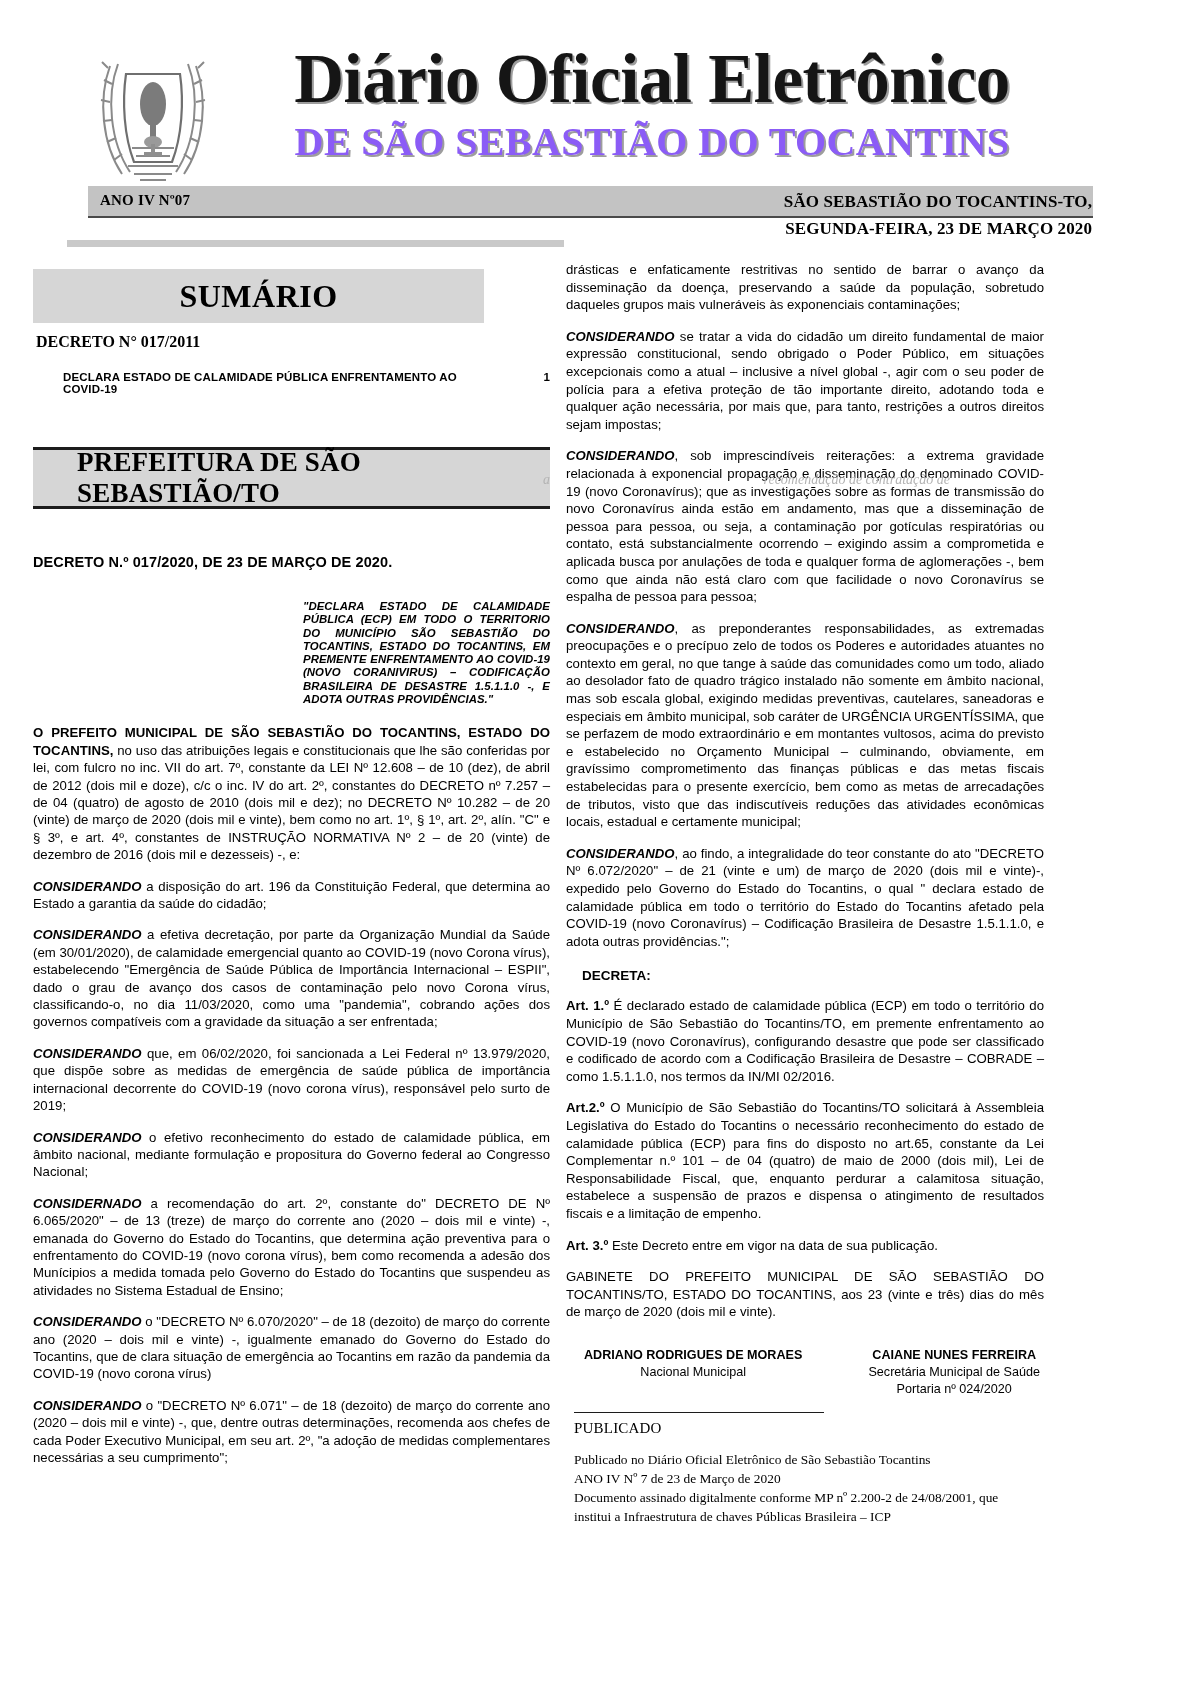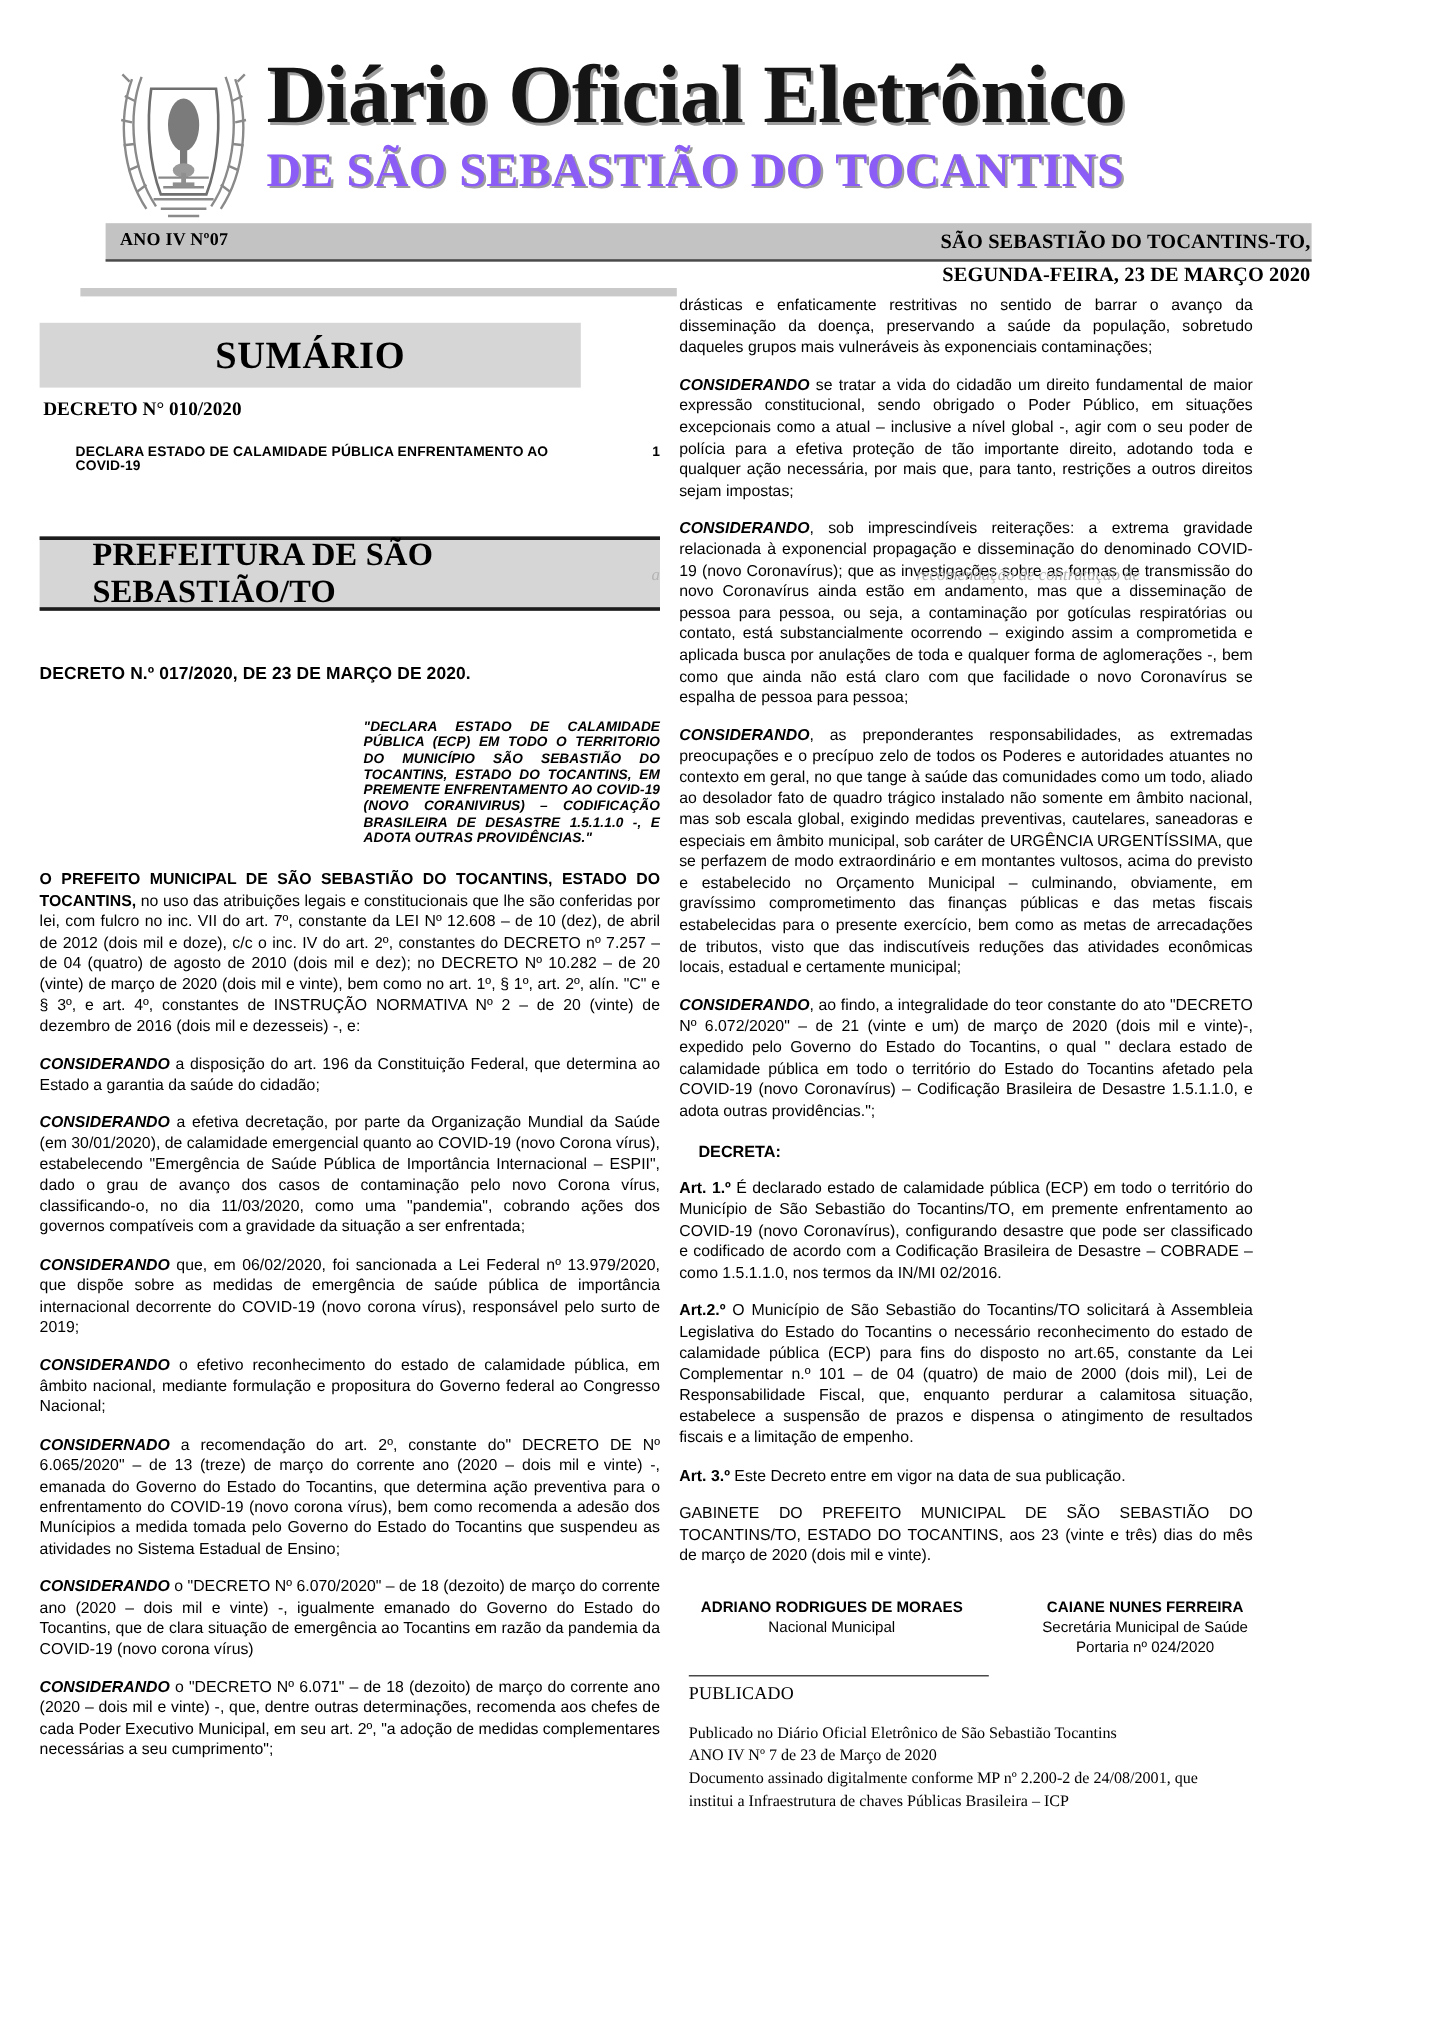--- a/index.html
+++ b/index.html
@@ -21,20 +21,21 @@
     overflow: hidden;
   }
 
   
   .masthead {
     position: absolute;
     left: 0;
     top: 0;
     width: 1200px;
     height: 137px;
+    text-align: center;
   }
   .crest {
     position: absolute;
     left: 88px;
     top: 44px;
     width: 130px;
     height: 140px;
   }
   .masthead-titles {
     position: absolute;
@@ -309,21 +310,21 @@
     <div>SEGUNDA-FEIRA, 23 DE MARÇO  2020</div>
   </div>
 
   <div class="col-left">
 
     <div class="thin-rule"></div>
 
     <div class="sumario-box">
       <span class="sumario-title">SUMÁRIO</span>
     </div>
-    <div class="sumario-decreto">DECRETO N° 010/2020</div>
+    <div class="sumario-decreto">DECRETO N° 017/2011</div>
     <div class="sumario-entry">
       <span>DECLARA ESTADO DE CALAMIDADE PÚBLICA  ENFRENTAMENTO AO COVID-19</span>
       <span>1</span>
     </div>
 
     <div class="pref-box">
       <span class="pref-title">PREFEITURA DE SÃO SEBASTIÃO/TO</span>
     </div>
 
     <div class="decree-head">DECRETO N.º 017/2020, DE 23 DE MARÇO DE 2020.</div>
@@ -352,21 +353,21 @@
     <p class="body">
       <span class="bi">CONSIDERANDO</span><span> o "DECRETO Nº 6.070/2020" – de 18 (dezoito) de março do corrente ano (2020 – dois mil e vinte) -, igualmente emanado do Governo do Estado do Tocantins, que de clara situação de emergência ao Tocantins em razão da pandemia da COVID-19 (novo corona vírus)</span>
     </p>
     <p class="body">
       <span class="bi">CONSIDERANDO</span><span> o "DECRETO Nº 6.071" – de 18 (dezoito) de março do corrente ano (2020 – dois mil e vinte) -, que, dentre outras determinações, recomenda aos chefes de cada Poder Executivo Municipal, em seu art. 2º, "a adoção de medidas complementares necessárias a seu cumprimento";</span>
     </p>
   </div>
 
   <div class="col-right">
 
-    <p class="body" style="margin-top:0">drásticas e enfaticamente restritivas no sentido de barrar o avanço da disseminação da doença, preservando a saúde da população, sobretudo daqueles grupos mais vulneráveis às exponenciais contaminações;</p>
+    <p class="body" style="margin-top:16px">drásticas e enfaticamente restritivas no sentido de barrar o avanço da disseminação da doença, preservando a saúde da população, sobretudo daqueles grupos mais vulneráveis às exponenciais contaminações;</p>
 
     <p class="body">
       <span class="bi">CONSIDERANDO</span><span> se tratar a vida do cidadão um direito fundamental de maior expressão constitucional, sendo obrigado o Poder Público, em situações excepcionais como a atual – inclusive a nível global -, agir com o seu poder de polícia para a efetiva proteção de tão importante direito, adotando toda e qualquer ação necessária, por mais que, para tanto, restrições a outros direitos sejam impostas;</span>
     </p>
 
     <p class="body">
       <span class="bi">CONSIDERANDO</span><span>, sob imprescindíveis reiterações: a extrema gravidade relacionada à exponencial propagação e disseminação do denominado COVID-19 (novo Coronavírus); que as investigações sobre as formas de transmissão do novo Coronavírus ainda estão em andamento, mas que a disseminação de pessoa para pessoa, ou seja, a contaminação por gotículas respiratórias ou contato, está substancialmente ocorrendo – exigindo assim a comprometida e aplicada busca por anulações de toda e qualquer forma de aglomerações -, bem como que ainda não está claro com que facilidade o novo Coronavírus se espalha de pessoa para pessoa;</span>
     </p>
 
     <p class="body">

